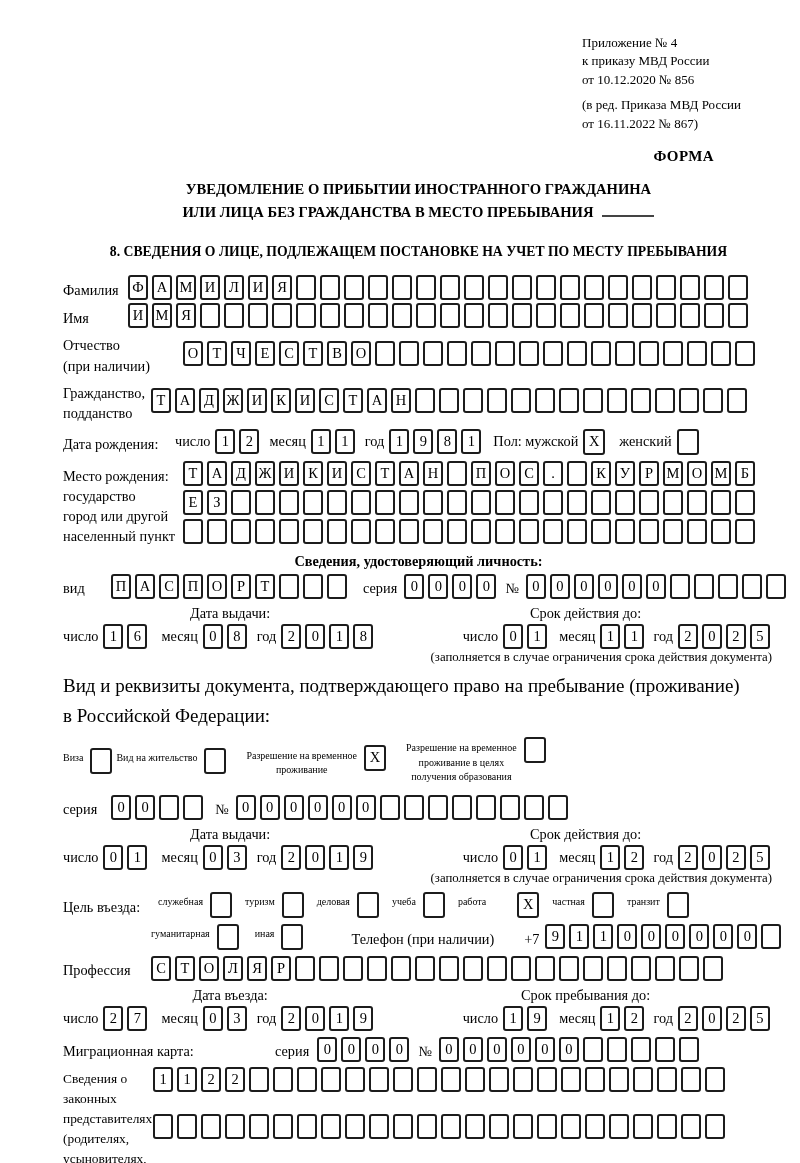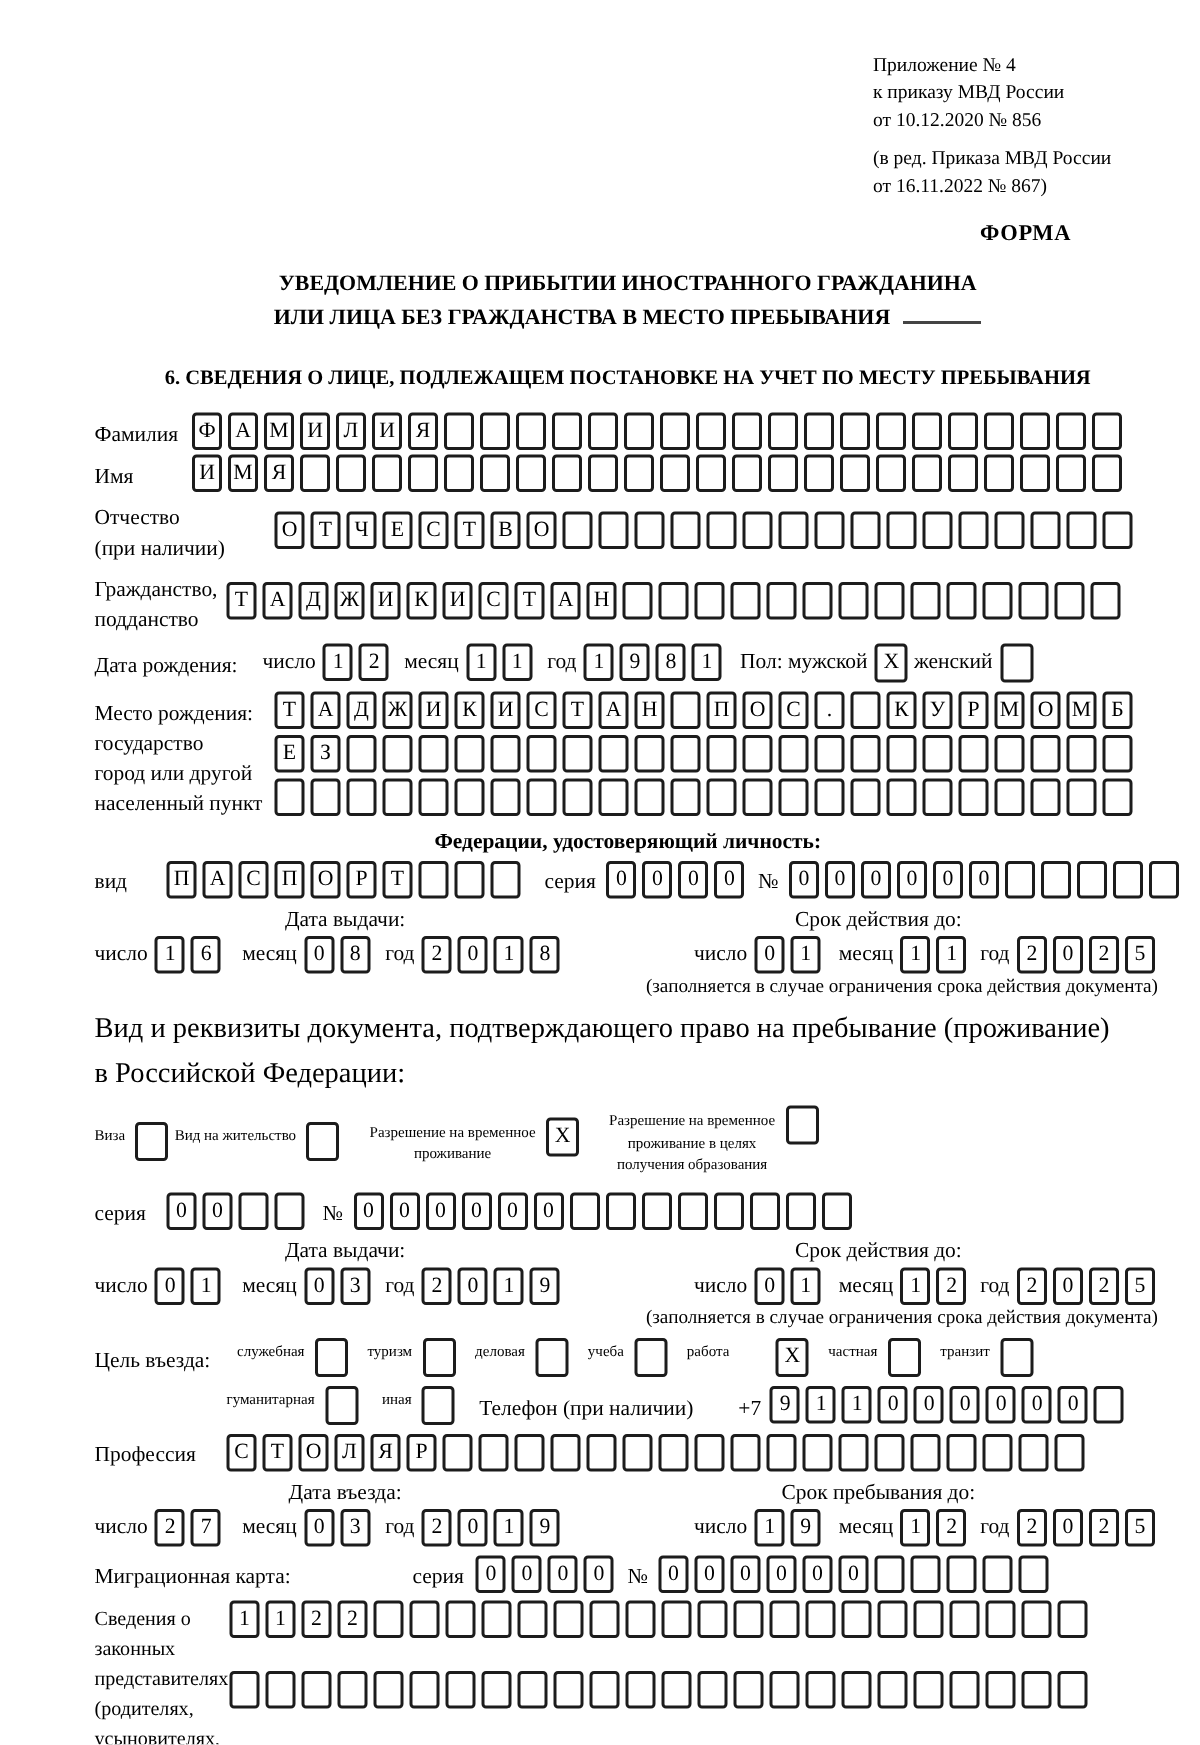--- a/index.html
+++ b/index.html
@@ -49,21 +49,21 @@
     <div>от 16.11.2022 № 867)</div>
   </div>
 
   <div class="forma">ФОРМА</div>
 
   <div class="title">
     <div>УВЕДОМЛЕНИЕ О ПРИБЫТИИ ИНОСТРАННОГО ГРАЖДАНИНА</div>
     <div><span>ИЛИ ЛИЦА БЕЗ ГРАЖДАНСТВА В МЕСТО ПРЕБЫВАНИЯ</span><span class="blank"></span></div>
   </div>
 
-  <div class="sec">6. СВЕДЕНИЯ О ЛИЦЕ, ПОДЛЕЖАЩЕМ ПОСТАНОВКЕ НА УЧЕТ ПО МЕСТУ ПРЕБЫВАНИЯ</div>
+  <div class="sec">8. СВЕДЕНИЯ О ЛИЦЕ, ПОДЛЕЖАЩЕМ ПОСТАНОВКЕ НА УЧЕТ ПО МЕСТУ ПРЕБЫВАНИЯ</div>
 
   <div class="row">
     <span class="lbl" style="width:65px;">Фамилия</span>
     <span class="cells">
         <span class="cell">Ф</span>
         <span class="cell">А</span>
         <span class="cell">М</span>
         <span class="cell">И</span>
         <span class="cell">Л</span>
         <span class="cell">И</span>
@@ -206,21 +206,21 @@
       <span class="cells">
           <span class="cell">1</span>
           <span class="cell">9</span>
           <span class="cell">8</span>
           <span class="cell">1</span>
         </span>
       <span class="t" style="margin-left:8px;">Пол: мужской</span>
       <span class="cells cb">
           <span class="cell">X</span>
         </span>
-      <span class="t" style="">женский</span>
+      <span class="t" style="margin-left:10px;">женский</span>
       <span class="cells cb">
           <span class="cell"></span>
         </span>
     </span>
   </div>
 
   <div class="row mt6">
     <span class="lbl" style="width:120px;">
       <span>Место рождения:</span><br>
       <span>государство</span><br>
@@ -302,21 +302,21 @@
           <span class="cell"></span>
           <span class="cell"></span>
           <span class="cell"></span>
           <span class="cell"></span>
           <span class="cell"></span>
           <span class="cell"></span>
         </span>
     </span>
   </div>
 
-  <div class="hdr-bold">Федерации, удостоверяющий личность:</div>
+  <div class="hdr-bold">Сведения, удостоверяющий личность:</div>
 
   <div class="row">
     <span class="lbl" style="width:48px;">вид</span>
     <span class="cells">
         <span class="cell">П</span>
         <span class="cell">А</span>
         <span class="cell">С</span>
         <span class="cell">П</span>
         <span class="cell">О</span>
         <span class="cell">Р</span>
@@ -562,21 +562,21 @@
       <span class="cells cb">
           <span class="cell"></span>
         </span>
     </span>
     <span class="opt" style="margin-left:12px;">
       <span class="t">иная</span>
       <span class="cells cb">
           <span class="cell"></span>
         </span>
     </span>
-    <span class="lbl" style="margin-left:12px;">Телефон (при наличии)</span>
+    <span class="lbl" style="margin-left:44px;">Телефон (при наличии)</span>
     <span class="lbl" style="margin:0 6px 0 30px;">+7</span>
     <span class="cells">
         <span class="cell">9</span>
         <span class="cell">1</span>
         <span class="cell">1</span>
         <span class="cell">0</span>
         <span class="cell">0</span>
         <span class="cell">0</span>
         <span class="cell">0</span>
         <span class="cell">0</span>

